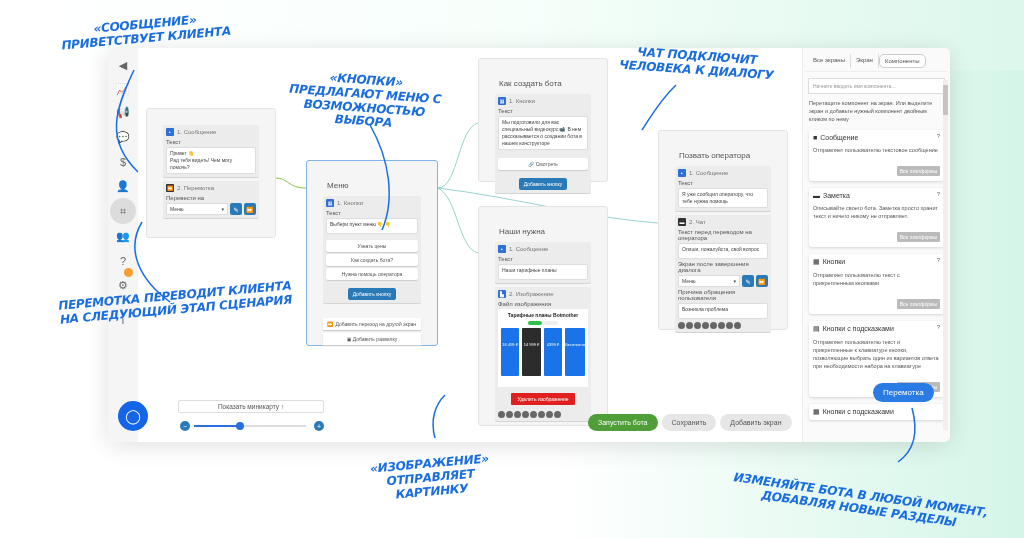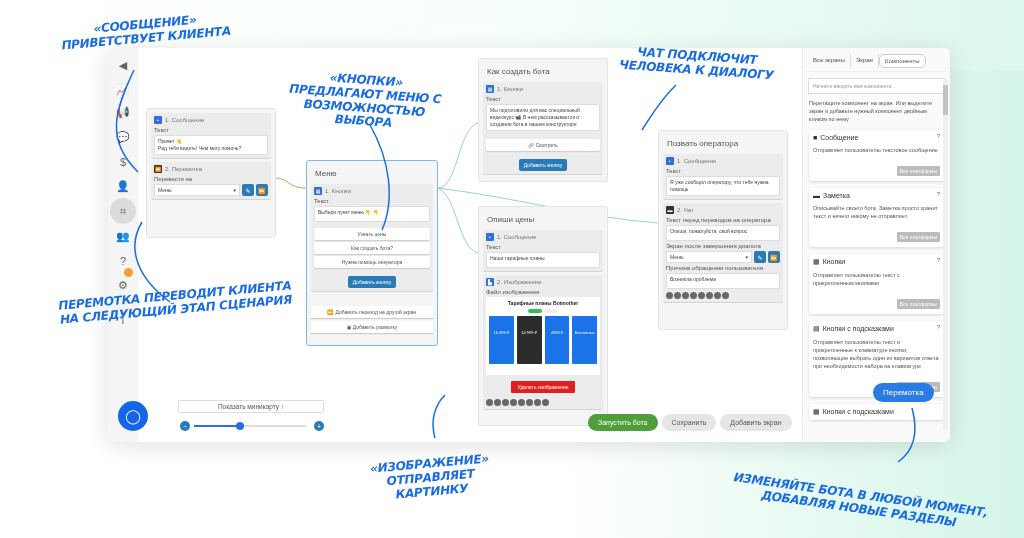--- a/index.html
+++ b/index.html
@@ -4,21 +4,21 @@
 <style>
 *{box-sizing:border-box;margin:0;padding:0}
 body{width:1024px;height:538px;overflow:hidden;position:relative;font-family:"Liberation Sans",sans-serif;background:#fff}
 .bg{position:absolute;inset:0;background:linear-gradient(90deg,#fff 0%,#fff 55%,#e2f9ef 85%,#d5f5e8 100%)}
 .bg2{position:absolute;left:0;right:0;top:0;height:70px;background:linear-gradient(90deg,#fff 0%,#f7fffb 50%,#dcf7ec 100%)}
 .app{position:absolute;left:108px;top:48px;width:842px;height:394px;background:#fff;border-radius:6px;box-shadow:0 4px 24px rgba(0,0,0,.12);overflow:hidden}
 .sidebar{position:absolute;left:0;top:0;width:30px;height:100%;background:#f5f5f5}
 .sb-icon{position:absolute;left:4px;width:22px;height:22px;display:flex;align-items:center;justify-content:center;color:#666;font-size:11px}
 .sb-icon.active{background:#dcdcdc;border-radius:50%;width:26px;height:26px;left:2px}
 .canvas{position:absolute;left:30px;top:0;width:664px;height:100%;background:#fff}
-.screen{position:absolute;background:#f5f5f5;border:1px solid #e4e4e4;border-radius:3px;padding:4px}
+.screen{position:absolute;background:#f5f5f5;border:1px solid #e4e4e4;border-radius:3px;padding:16px}
 .screen.sel{border:1.5px solid #7fb6e6}
 .screen-title{font-size:8px;color:#555;padding:4px 4px 6px}
 .comp{background:#ececec;border-radius:2px;padding:3px;margin-bottom:4px;box-shadow:0 1px 0 #d4d4d4}
 .comp-h{display:flex;align-items:center;gap:3px;font-size:6px;color:#777;margin-bottom:3px}
 .ic{width:8px;height:8px;border-radius:1px;display:inline-flex;align-items:center;justify-content:center;color:#fff;font-size:5px}
 .ic.blue{background:#2e6fd8}.ic.dark{background:#333}
 .lbl{font-size:6px;color:#555;margin:2px 0}
 .ta{background:#fff;border:1px solid #ddd;border-radius:2px;font-size:5px;color:#444;padding:2px 3px;line-height:1.4;min-height:16px}
 .btn-w{background:#fff;border-radius:2px;font-size:5px;color:#555;text-align:center;padding:3px;margin:2px 0;box-shadow:0 1px 1px #ccc}
 .btn-b{background:#2a7ab8;color:#fff;border-radius:2px;font-size:5px;padding:3px 5px;display:inline-block}
@@ -153,21 +153,21 @@
           </div>
         <div class="lbl">Текст</div>
         <div class="ta">Мы подготовили для вас специальный видеокурс 📹 В нем рассказывается о создании бота в нашем конструкторе</div>
         <div style="height:6px"></div>
         <div class="btn-w">🔗 Смотреть</div>
         <div class="center"><span class="btn-b">Добавить кнопку</span></div>
       </div>
     </div>
 
     <div class="screen" style="left:340px;top:158px;width:130px;height:220px">
-      <div class="screen-title">Опиши цены</div>
+      <div class="screen-title">Наши нужна</div>
       <div class="comp">
         <div class="comp-h">
             <span class="ic blue">▪</span>
             <span>1. Сообщение</span>
           </div>
         <div class="lbl">Текст</div>
         <div class="ta">Наши тарифные планы</div>
       </div>
       <div class="comp">
         <div class="comp-h">

